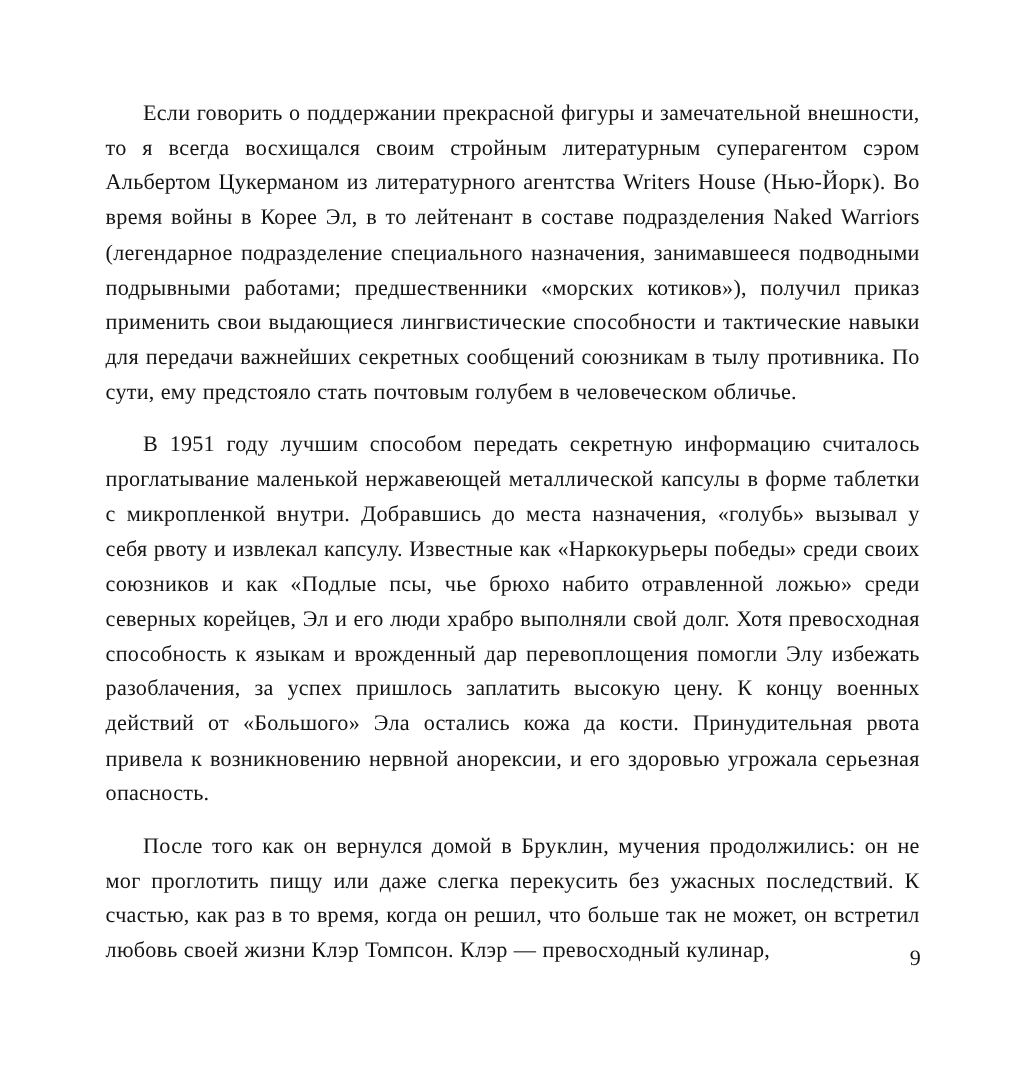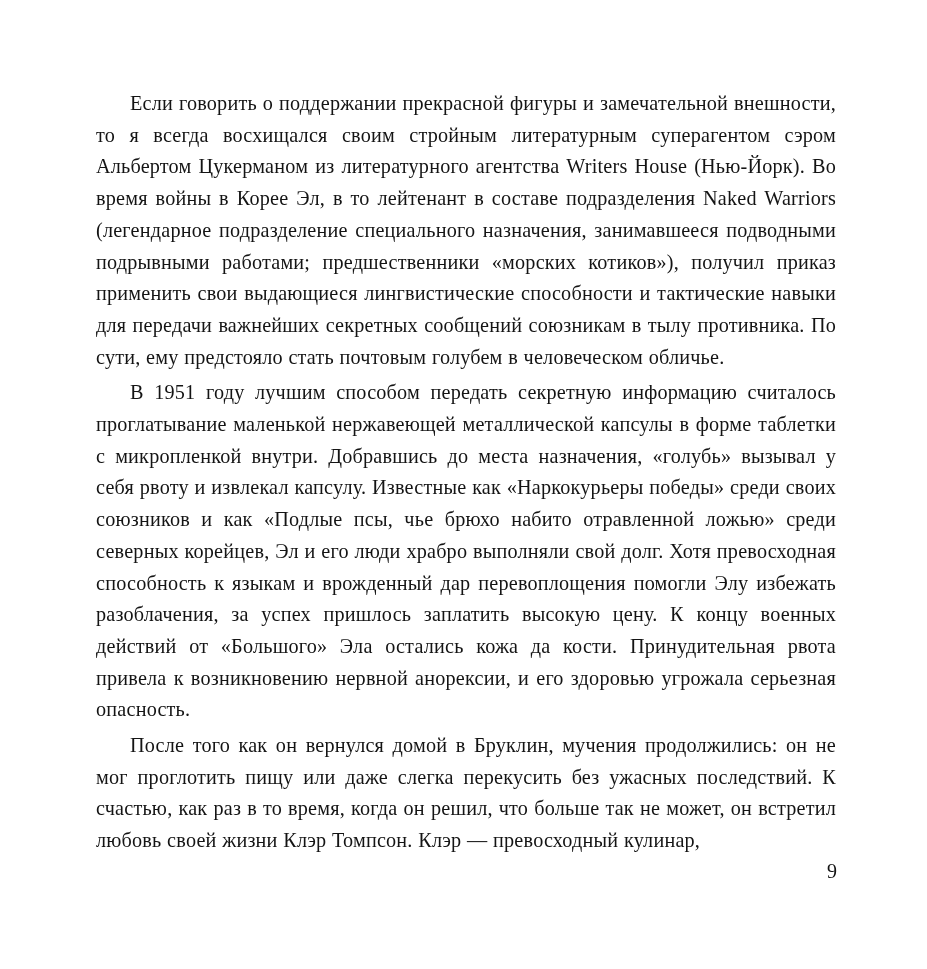--- a/index.html
+++ b/index.html
@@ -31,21 +31,21 @@
     font-size: 20.2px;
     line-height: 31.7px;
     text-align: justify;
     text-indent: 34px;
     color: #141414;
     letter-spacing: 0.01em;
     word-spacing: 0.02em;
     -webkit-font-smoothing: antialiased;
   }
   p.para + p.para {
-    margin-top: 4px;
+    margin-top: 16px;
   }
   .folio {
     position: absolute;
     right: 90px;
     bottom: 88px;
     font-size: 20px;
     line-height: 1;
     color: #141414;
     font-family: "Liberation Serif", serif;
   }

